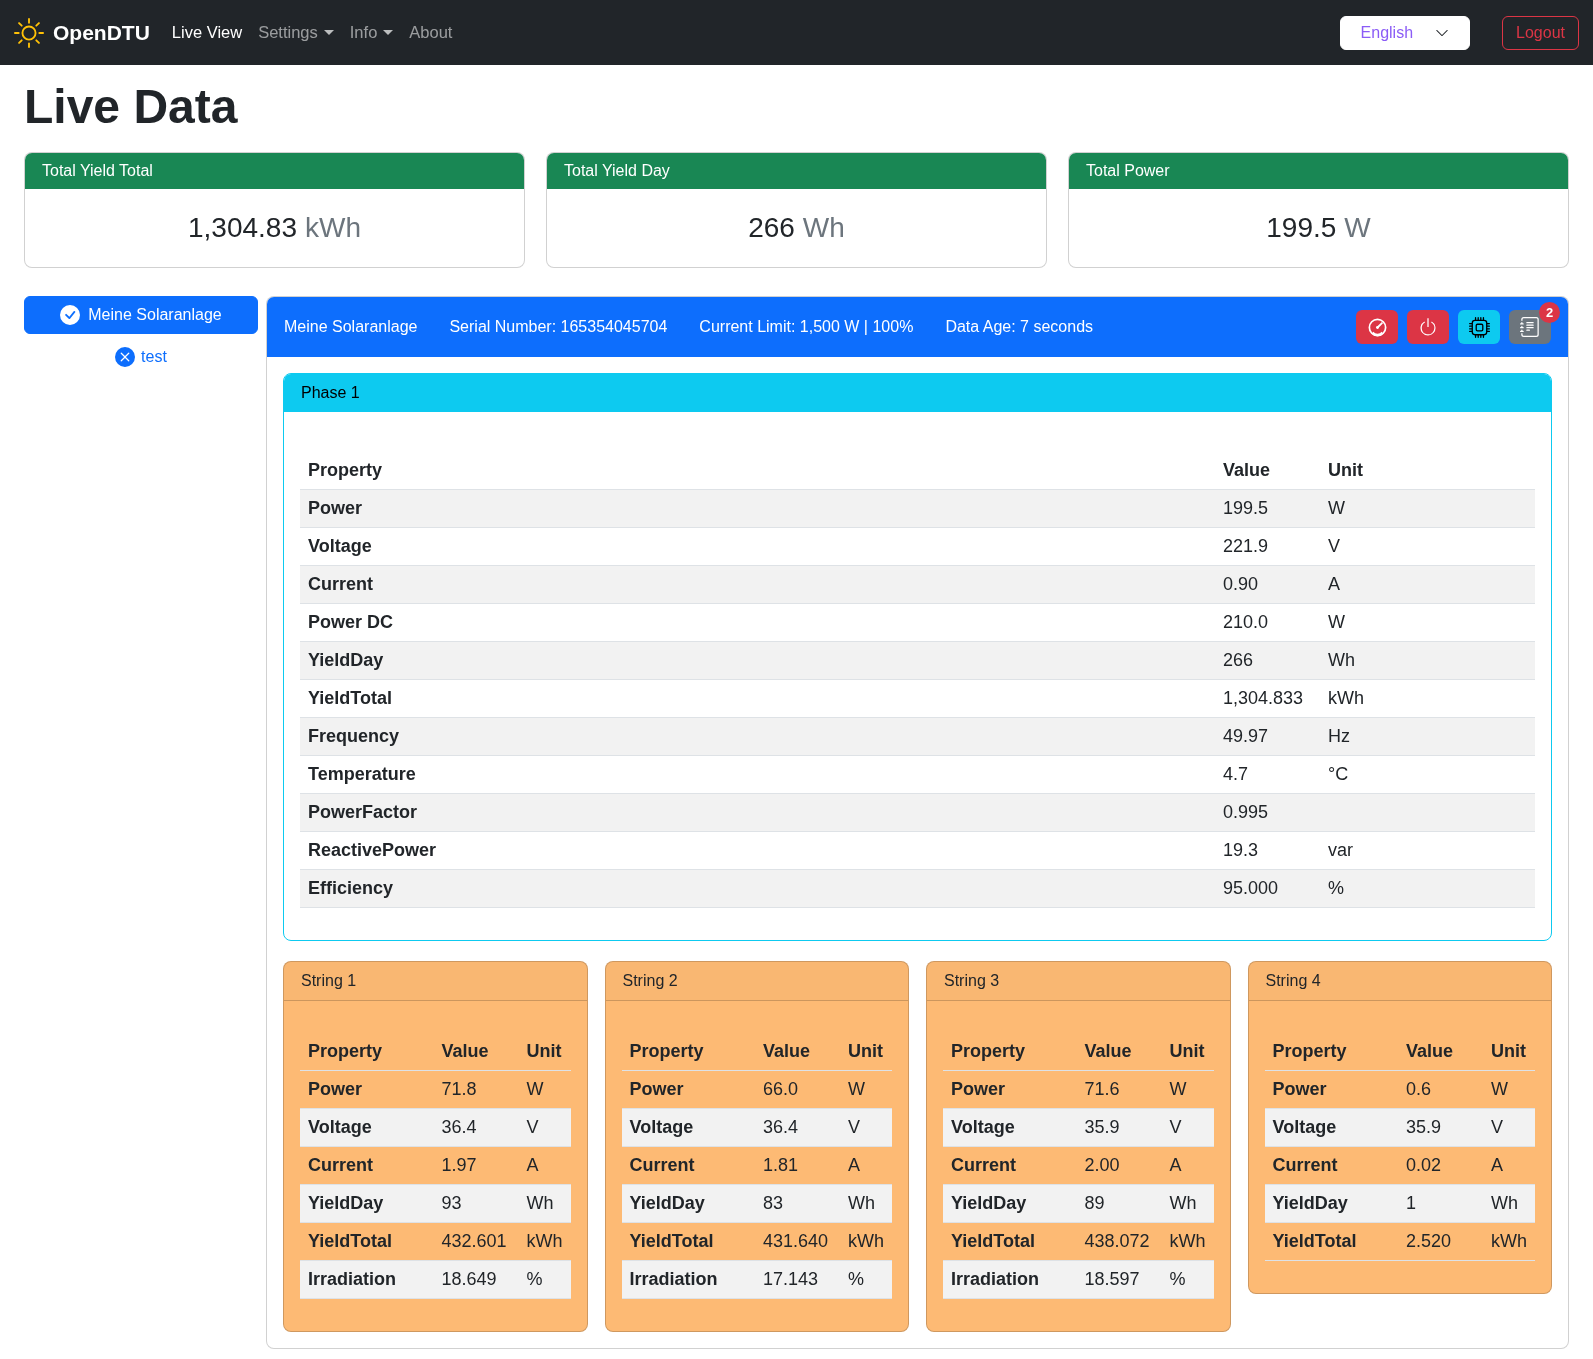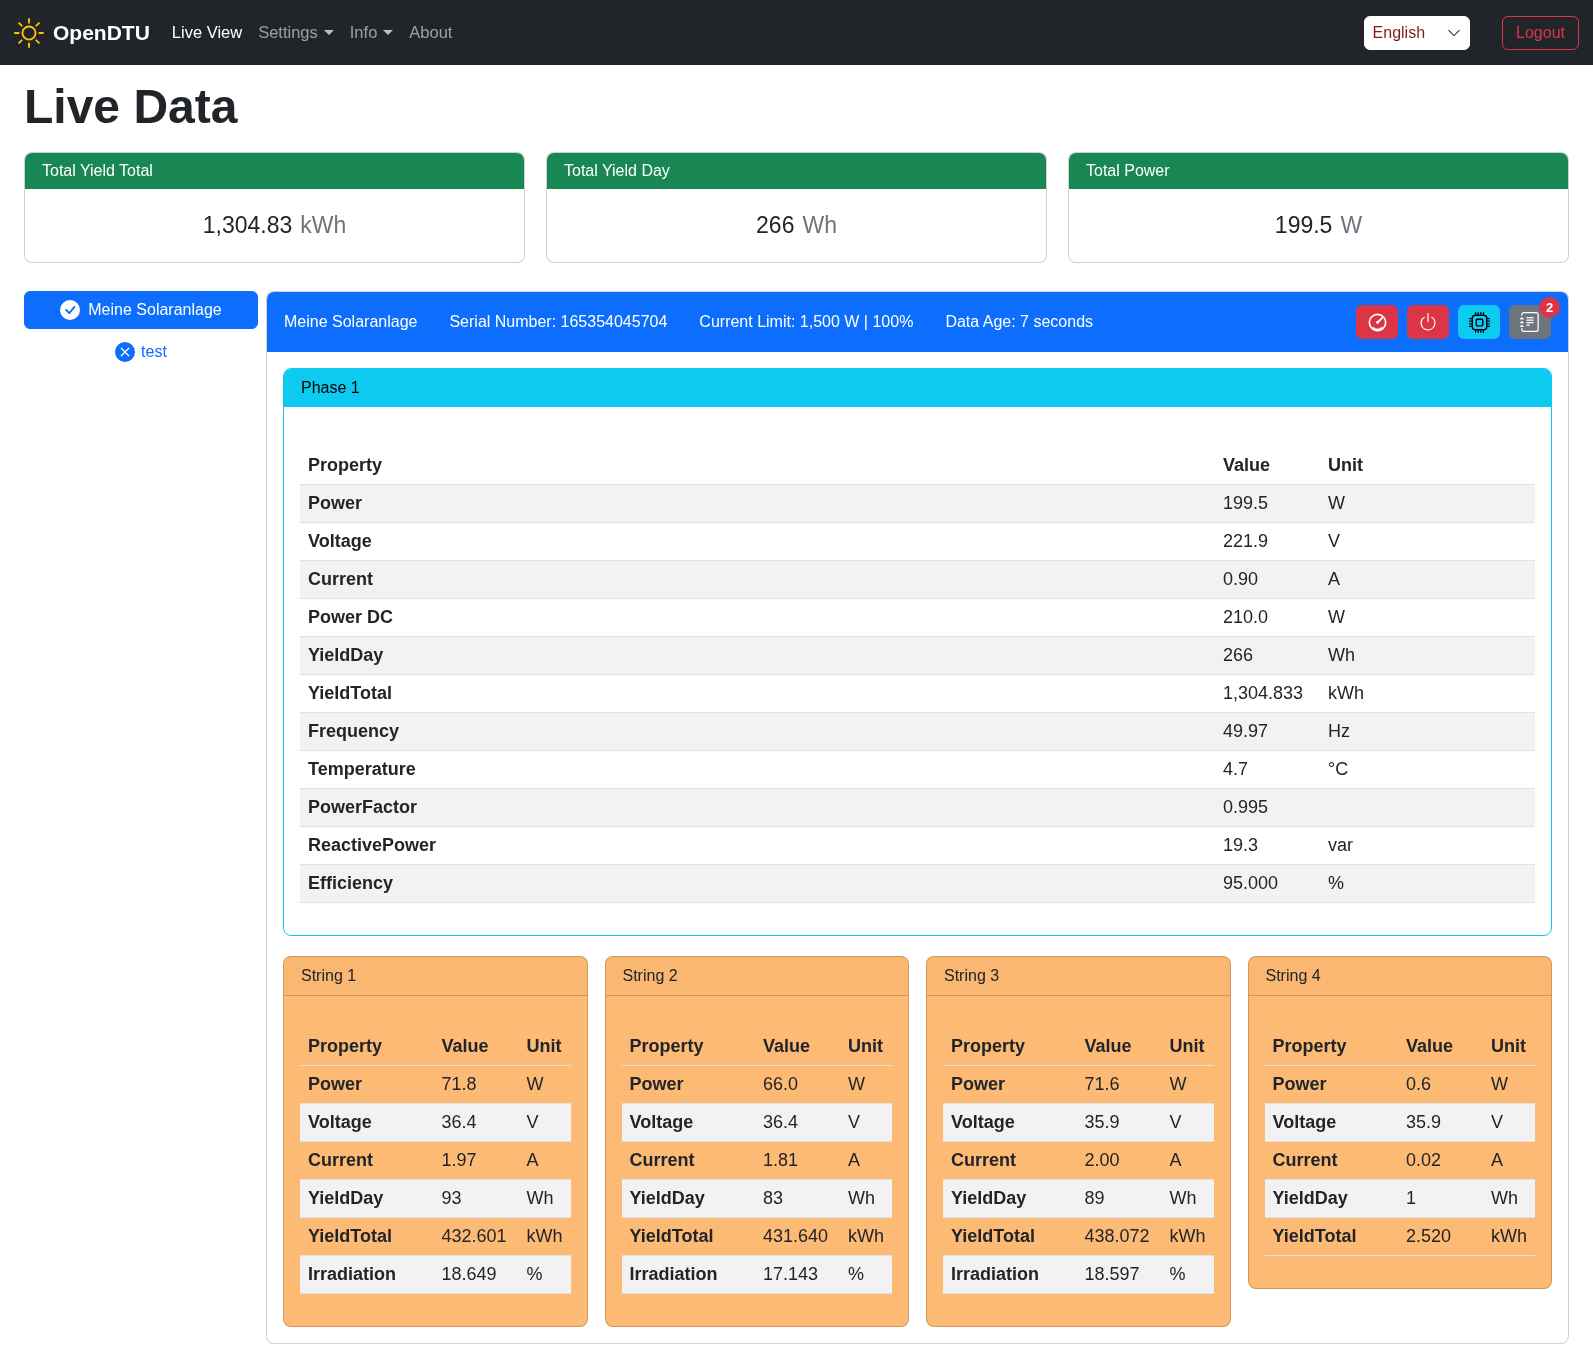--- a/index.html
+++ b/index.html
@@ -10,35 +10,35 @@
   .navbar { background:#212529; height:65px; display:flex; align-items:center;
     padding:0 14px; }
   .brand { display:flex; align-items:center; gap:9px; color:#fff;
     font-size:21px; font-weight:600; margin-right:20px; text-decoration:none; }
   .nav-link { color:rgba(255,255,255,.55); margin:0 14px 0 2px; font-size:16.5px;
     text-decoration:none; display:inline-flex; align-items:center; gap:6px; cursor:pointer; }
   .nav-link.active { color:#fff; }
   .caret { width:0; height:0; border-left:5px solid transparent;
     border-right:5px solid transparent; border-top:5px solid rgba(255,255,255,.7); display:inline-block; }
   .nav-spacer { flex:1; }
-  .lang-select { background:#fff; color:#7f1d1d; border-radius:6px; padding:7px 8px;
+  .lang-select { background:#fff; color:#8b5cf6; border-radius:6px; padding:7px 20px;
     display:flex; align-items:center; gap:22px; font-size:16px; cursor:pointer; border:1px solid #fff; }
   .logout-btn { background:transparent; color:#dc3545; border:1px solid #dc3545;
     border-radius:6px; padding:7px 13px; font-size:16px; margin-left:32px; cursor:pointer;
     font-family:inherit; }
 
   
   .container { padding:0 24px 30px; }
   h1.page-title { font-size:48px; font-weight:600; margin:14px 0 18px; }
 
   .summary-row { display:flex; gap:21px;border-radius:32px; }
   .summary-card { flex:1; border:1px solid rgba(0,0,0,.18); border-radius:8px;
     overflow:hidden; background:#fff; }
   .summary-head { background:#198754; color:#fff; padding:9px 17px; font-size:16px; }
-  .summary-body { padding:23px 16px; text-align:center; font-size:23px; }
+  .summary-body { padding:23px 16px; text-align:center; font-size:28px; }
   .summary-value { font-weight:500; }
   .summary-unit { color:#6c757d; margin-left:8px; }
 
   .content-row { display:flex; gap:8px; margin-top:28px; align-items:flex-start;justify-content:flex-end; }
 
   
   .sidebar { width:234px; flex:none; }
   .inverter-select-btn { width:100%; background:#0d6efd; border:1px solid #0d6efd;
     color:#fff; border-radius:6px; padding:8px 10px; font-size:16px; cursor:pointer;
     display:flex; align-items:center; justify-content:center; gap:8px; font-family:inherit; }

